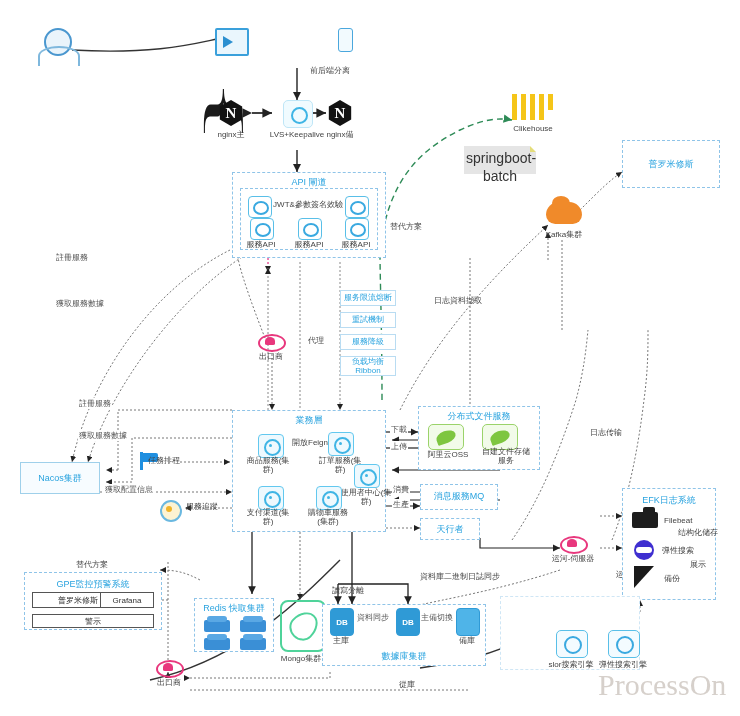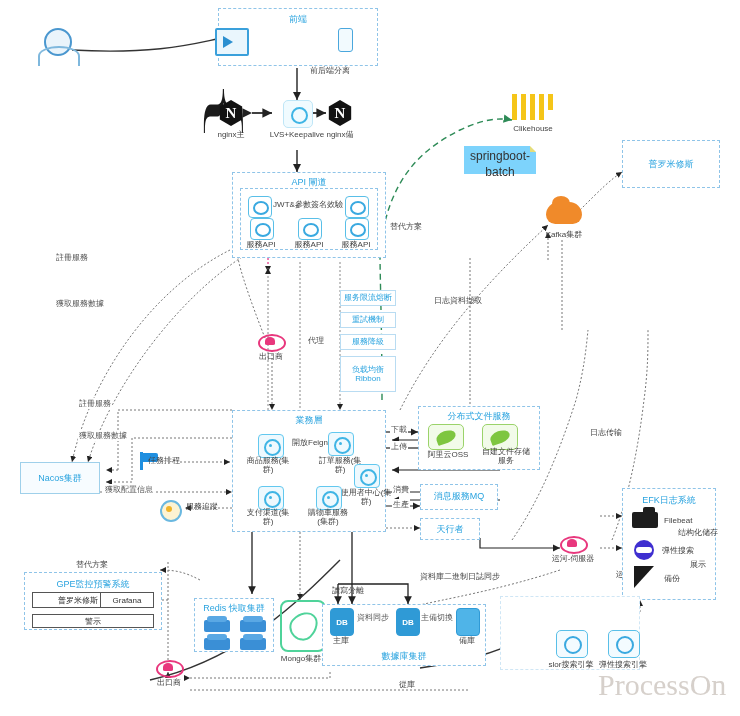--- a/index.html
+++ b/index.html
@@ -6,21 +6,21 @@
   body{width:740px;height:716px;position:relative;overflow:hidden;
        font-family:"Liberation Sans","DejaVu Sans",sans-serif;color:#333;}
   #canvas{position:absolute;left:0;top:0;width:740px;height:716px;}
   svg.layer{position:absolute;left:0;top:0;width:740px;height:716px;pointer-events:none;}
   .grpbox{position:absolute;box-sizing:border-box;border:1px dashed #8fc4e8;background:#fff;}
   .grpbox.solid{border:1px solid #9fd0ea;}
   .grptitle{position:absolute;width:100%;text-align:center;color:#29a3df;font-size:9px;top:4px;left:0;}
   .lbl{position:absolute;font-size:8px;color:#444;white-space:nowrap;text-align:center;line-height:1.15;}
   .lbl.c{transform:translateX(-50%);}
   .flow{position:absolute;font-size:8px;color:#555;background:#fff;padding:0 1px;white-space:nowrap;}
-  .sticky{position:absolute;background:#7dd3fc;border:none;font-size:12px;color:#333;
+  .sticky{position:absolute;background:#e5e5e5;border:none;font-size:14px;color:#333;
           text-align:center;line-height:1.3;padding:3px 2px;box-sizing:border-box;}
   .sticky:after{content:"";position:absolute;right:0;top:0;border-width:0 6px 6px 0;
           border-style:solid;border-color:#fff #fff #e4dd7a #e4dd7a;}
   .chip{position:absolute;box-sizing:border-box;border:1px solid #b9dcf2;background:#fff;
         color:#29a3df;font-size:8px;text-align:center;display:flex;align-items:center;
         justify-content:center;line-height:1.15;}
   .greybtn{position:absolute;box-sizing:border-box;border:1px solid #555;background:#fff;
         color:#333;font-size:8px;text-align:center;display:flex;align-items:center;
         justify-content:center;}
   .wm{position:absolute;font-family:"Liberation Serif","DejaVu Serif",serif;
@@ -195,23 +195,20 @@
   <path d="M340,560 C300,600 240,660 150,680" stroke="#333" stroke-width="1.4" fill="none"></path>
   <path d="M586,600 C540,640 480,660 420,668" stroke="#333" stroke-width="1.4" fill="none"></path>
   <path d="M540,652 C560,648 575,645 586,642" stroke="#333" stroke-width="1.4" fill="none"></path>
 
   <path d="M470,258 L470,410" stroke="#777" stroke-width="1" stroke-dasharray="2,2" fill="none"></path>
   <path d="M470,440 L392,440" stroke="#222" stroke-width="1.2" fill="none" marker-end="url(#ar)"></path>
   <path d="M500,470 L392,470" stroke="#222" stroke-width="1.2" fill="none" marker-end="url(#ar)"></path>
   <path d="M500,500 L392,500" stroke="#222" stroke-width="1.2" fill="none" marker-end="url(#ar)"></path>
 </svg>
 
-<div class="grpbox" style="left:218px;top:8px;width:160px;height:58px;">
-  <div class="grptitle">前端</div>
-</div>
 <div class="monitor" style="left:215px;top:28px;"></div>
 <div class="phone" style="left:338px;top:28px;"></div>
 <div class="lbl c" style="left:330px;top:66px;">前后端分离</div>
 <div class="person" style="left:36px;top:26px;"></div>
 
 <div class="brace" style="left:214px;top:88px;transform:rotate(90deg) scaleX(3.2);">{</div>
 <div class="hex" style="left:218px;top:100px;">N</div>
 <div class="lvs" style="left:283px;top:100px;"></div>
 <div class="hex" style="left:327px;top:100px;">N</div>
 <div class="lbl c" style="left:231px;top:130px;">nginx主</div>
@@ -229,21 +226,21 @@
 <div class="ringicon" style="left:345px;top:218px;"></div>
 <div class="lbl c" style="left:261px;top:240px;">服務API</div>
 <div class="lbl c" style="left:309px;top:240px;">服務API</div>
 <div class="lbl c" style="left:356px;top:240px;">服務API</div>
 <div class="lbl" style="left:390px;top:222px;">替代方案</div>
 
 <div class="lbl" style="left:308px;top:336px;text-align:center;">代理</div>
 <div class="chip" style="left:340px;top:290px;width:56px;height:16px;">服务限流熔断</div>
 <div class="chip" style="left:340px;top:312px;width:56px;height:16px;">重試機制</div>
 <div class="chip" style="left:340px;top:334px;width:56px;height:16px;">服務降級</div>
-<div class="chip" style="left:340px;top:356px;width:56px;height:36px;">负载均衡Ribbon</div>
+<div class="chip" style="left:340px;top:356px;width:56px;height:20px;">负载均衡Ribbon</div>
 
 <div class="grpbox" style="left:232px;top:410px;width:154px;height:122px;"></div>
 <div class="grptitle" style="left:232px;top:414px;width:154px;">業務層</div>
 <div class="cube" style="left:258px;top:434px;"></div>
 <div class="lbl c" style="left:310px;top:438px;">開放Feign</div>
 <div class="cube" style="left:328px;top:432px;"></div>
 <div class="lbl c" style="left:268px;top:456px;width:48px;white-space:normal;">商品服務(集群)</div>
 <div class="lbl c" style="left:340px;top:456px;width:48px;white-space:normal;">訂單服務(集群)</div>
 <div class="cube" style="left:354px;top:464px;"></div>
 <div class="lbl c" style="left:366px;top:488px;width:52px;white-space:normal;">使用者中心(集群)</div>

